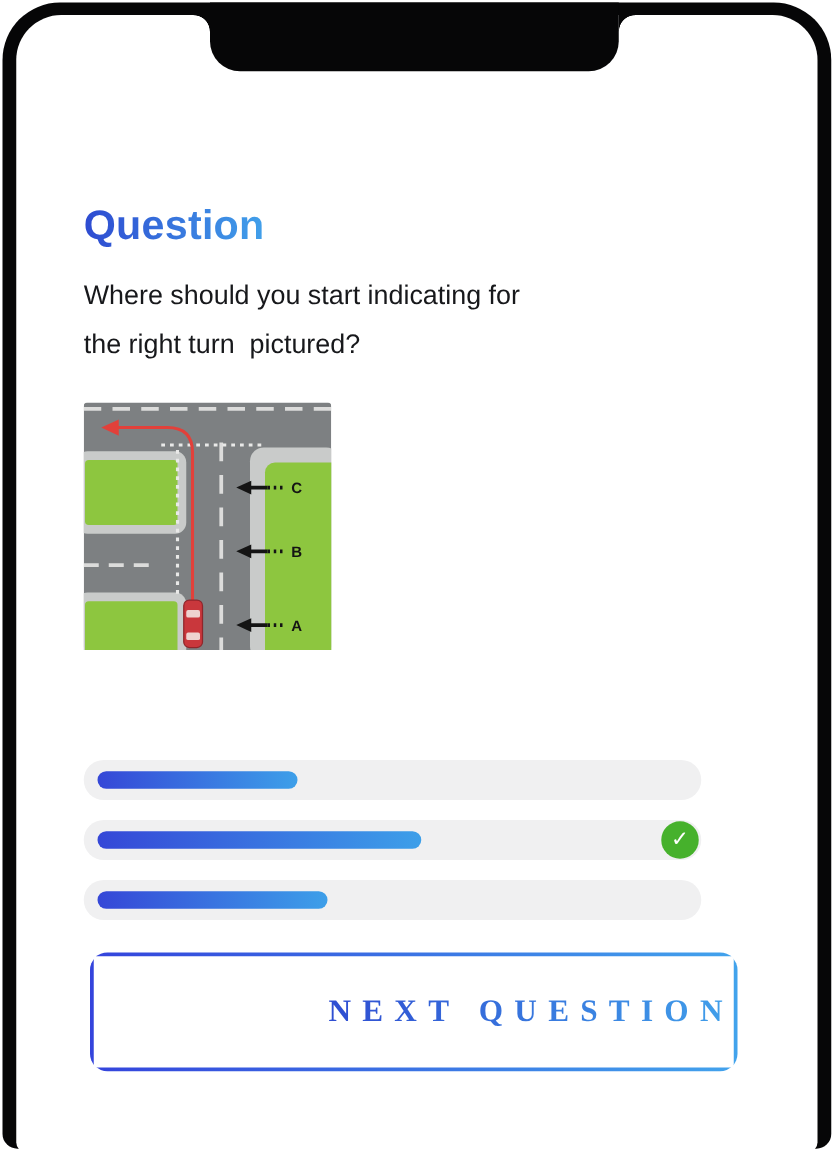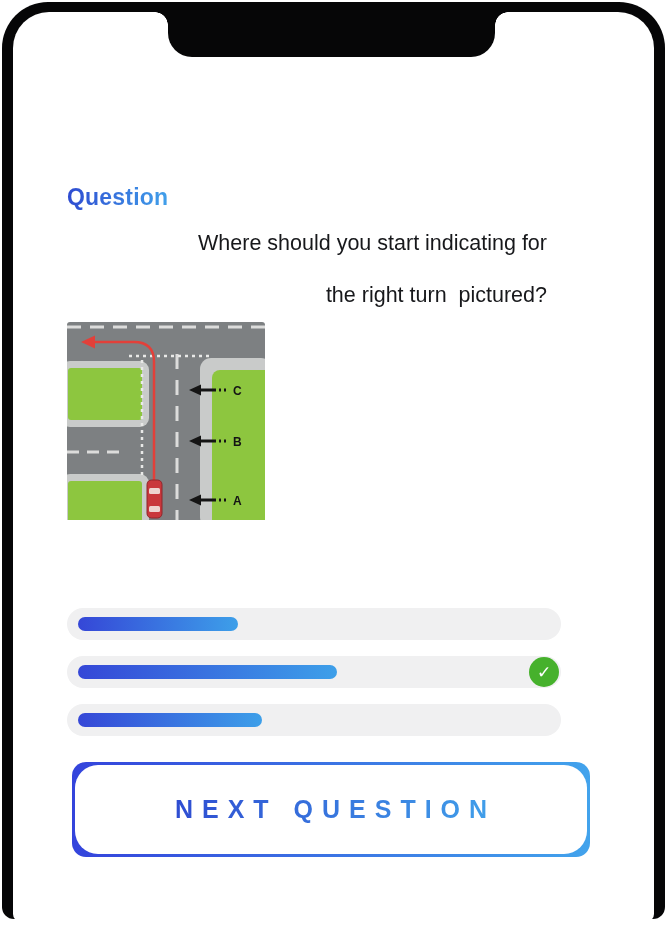--- a/index.html
+++ b/index.html
@@ -30,28 +30,27 @@
     position: absolute; left: 495px; top: 12px; width: 13px; height: 13px;
     background: radial-gradient(circle 13px at 100% 100%, #ffffff 12.5px, #060607 13px);
   }
   
   .grad-text {
     background: linear-gradient(90deg, #2e4bd1 0%, #41a0ea 100%);
     -webkit-background-clip: text; background-clip: text;
     -webkit-text-fill-color: transparent; color: transparent;
   }
   .q-heading {
-    position: absolute; left: 67px; top: 184px;
-    font-size: 23px; font-weight: 700; letter-spacing: 0.2px;
+    position: absolute; left: 67px; top: 161px;
+    font-size: 33px; font-weight: 700; letter-spacing: 0.2px;
   }
   .q-text {
     position: absolute; left: 67px; top: 217px; width: 480px;
-    font-size: 21.5px; line-height: 52px; color: #17181b;
+    font-size: 21.5px; line-height: 39px; color: #17181b;
     white-space: pre-wrap;
-    text-align: right;
   }
   .diagram {
     position: absolute; left: 67px; top: 322px; width: 198px; height: 198px;
   }
   .a-heading {
     position: absolute; left: 67px; top: 550px;
     font-size: 27px; font-weight: 700; letter-spacing: 0.2px;
   }
   .answer-row {
     position: absolute; left: 67px; width: 494px; height: 32px;
@@ -70,22 +69,22 @@
     display: flex; align-items: center; justify-content: center;
     color: #ffffff; font-size: 17px; font-weight: 700;
   }
   .next-btn {
     position: absolute; left: 72px; top: 762px; width: 518px; height: 95px;
     padding: 3px; border-radius: 14px; cursor: pointer;
     background: linear-gradient(90deg, #3444dc 0%, #42a3ec 100%);
     border: none;
   }
   .next-btn-inner {
-    width: 100%; height: 100%; background: #ffffff; border-radius: 23px;
-    display: flex; align-items: center; justify-content: center;
+    width: 100%; height: 100%; background: #ffffff; border-radius: 3px;
+    display: flex; align-items: center; justify-content: flex-end; font-family: Liberation Serif, serif;
   }
   .next-btn-label {
     font-size: 25px; font-weight: 700; letter-spacing: 9px; text-indent: 9px;
   }
 </style>
 </head>
 <body>
 
 <div class="stage">
 

